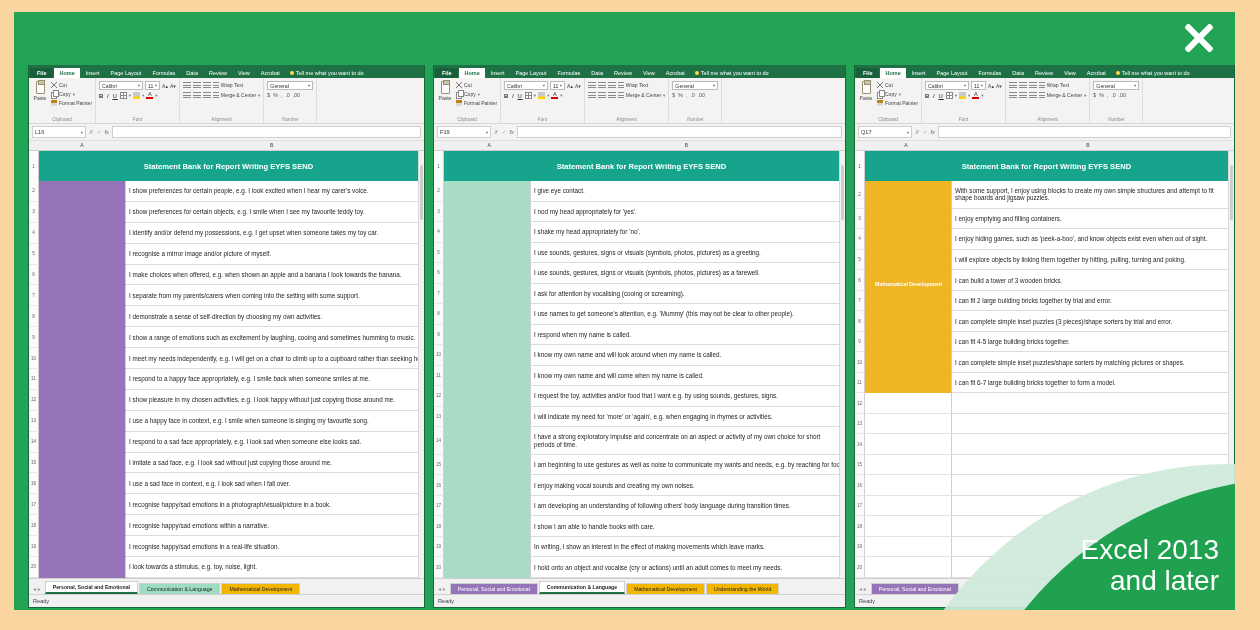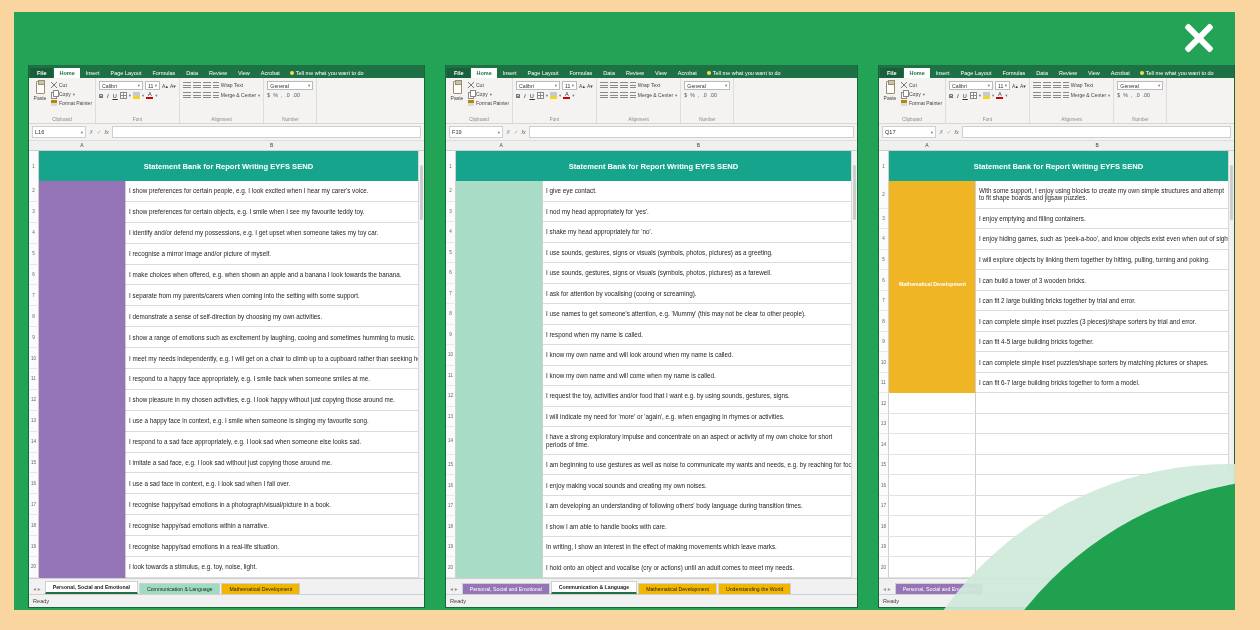--- a/index.html
+++ b/index.html
@@ -6,21 +6,21 @@
   *{box-sizing:border-box;}
   body{width:1260px;height:630px;font-family:"Liberation Sans",sans-serif;}
   .stage{position:relative;width:1260px;height:630px;background:#fbd5a0;overflow:hidden;}
   .green-panel{position:absolute;left:14px;top:12px;width:1221px;height:598px;background:#22a355;overflow:hidden;}
   
   .close-x{position:absolute;top:10px;right:20px;width:32px;height:32px;cursor:pointer;}
   .close-x::before,.close-x::after{content:"";position:absolute;left:-2px;top:13px;width:36px;height:6px;background:#fff;border-radius:2px;}
   .close-x::before{transform:rotate(45deg);}
   .close-x::after{transform:rotate(-45deg);}
   
-  .windows-row{position:absolute;left:14px;top:53px;right:0;bottom:2px;display:flex;gap:20px;}
+  .windows-row{position:absolute;left:14px;top:53px;right:0;bottom:2px;display:flex;gap:8px;}
   .window{display:flex;flex-direction:column;background:#fff;overflow:hidden;border:1px solid #16663c;border-top:none;}
   .win0{flex:0 0 397px;}
   .win1{flex:0 0 413px;}
   .win2{flex:1 1 auto;min-width:0;}
   
   .rtabs{flex:0 0 13px;background:#1e7145;display:flex;align-items:flex-end;gap:1px;color:#fff;font-size:5.5px;padding:0 1px;white-space:nowrap;overflow:hidden;}
   .rtab{padding:2px 5px 2px;flex:0 0 auto;}
   .rtab.file{background:#17603a;font-weight:bold;padding:2px 7px;}
   .rtab.active{background:#fff;color:#1e7145;font-weight:bold;}
   .tellme{display:flex;align-items:center;gap:2px;padding:2px 4px;flex:0 0 auto;}
@@ -752,15 +752,19 @@
       <span class="tnav"><span>◂</span> <span>▸</span></span>
     <span class="stab" style="background: rgb(150, 116, 184); color: rgb(255, 255, 255);">Personal, Social and Emotional</span>
           </div>
     <div class="statusbar">
       <span>Ready</span>
     </div>
   </div>
       </div>
     <div class="circle-light"></div>
     <div class="circle-dark"></div>
+    <div class="caption">
+      <div>Excel 2013</div>
+      <div>and later</div>
+    </div>
     <div class="close-x"></div>
   </div>
 </div>
 
 </body></html>

